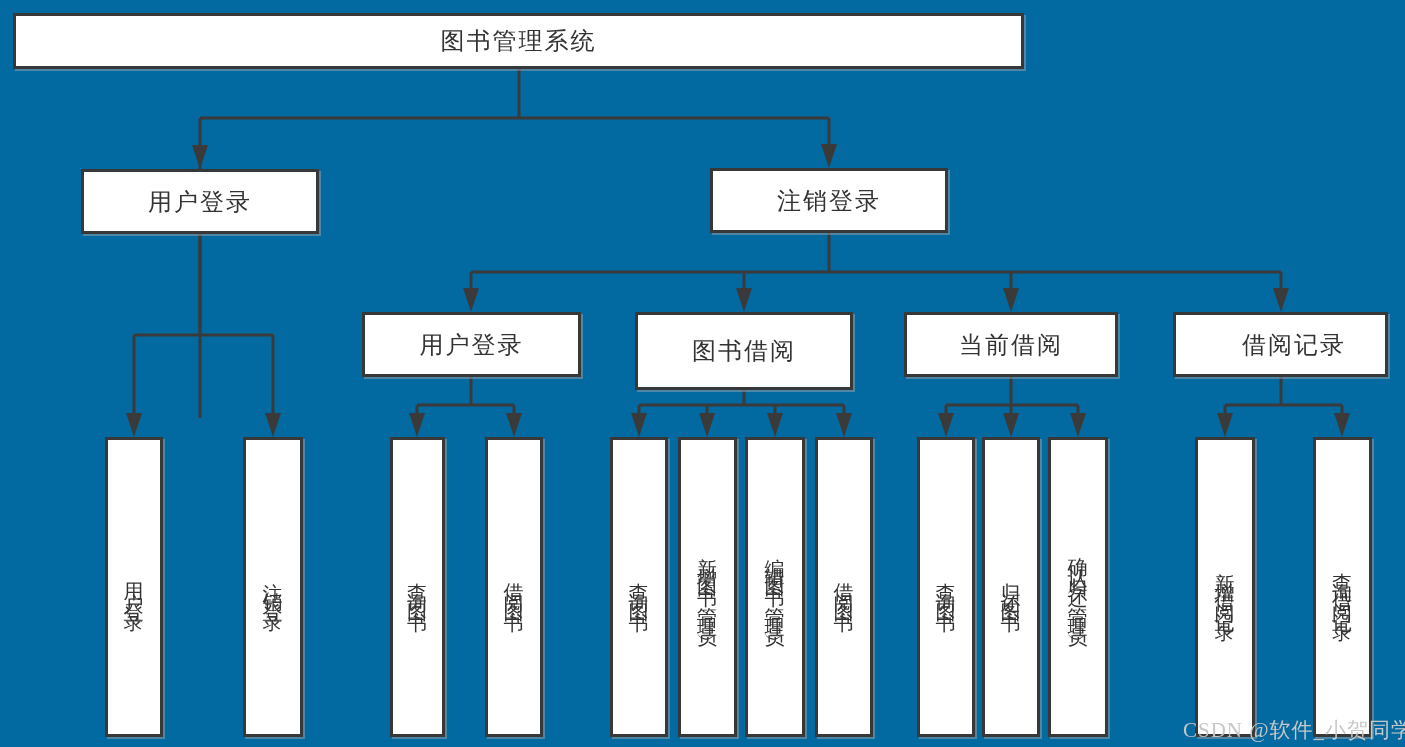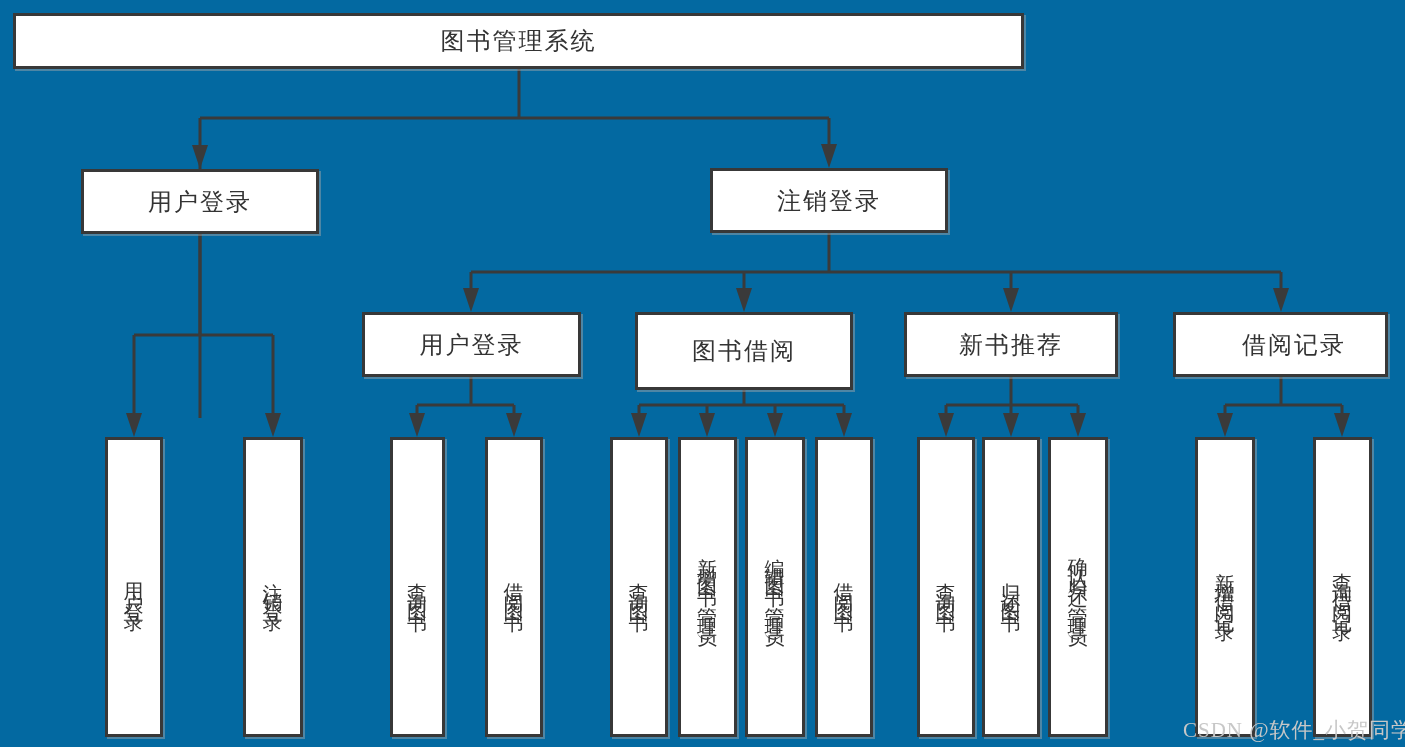--- a/index.html
+++ b/index.html
@@ -110,21 +110,21 @@
     </g>
   </svg>
 
   <div class="node hbox" style="left:13px; top:13px; width:1011px; height:56px;">图书管理系统</div>
 
   <div class="node hbox" style="left:81px; top:169px; width:238px; height:65px;">用户登录</div>
   <div class="node hbox" style="left:710px; top:168px; width:238px; height:65px;">注销登录</div>
 
   <div class="node hbox" style="left:362px; top:312px; width:219px; height:65px;">用户登录</div>
   <div class="node hbox" style="left:635px; top:312px; width:218px; height:78px;">图书借阅</div>
-  <div class="node hbox" style="left:904px; top:312px; width:214px; height:65px;">新书推荐</div>
+  <div class="node hbox" style="left:904px; top:312px; width:214px; height:65px;">当前借阅</div>
   <div class="node hbox" style="left:1173px; top:312px; width:215px; height:65px;padding-left:27px;">借阅记录</div>
 
   <div class="node vbox" style="left:105px; width:58px;">用户登录</div>
   <div class="node vbox" style="left:243px; width:60px;">注销登录</div>
 
   <div class="node vbox" style="left:390px; width:55px;">查询图书</div>
   <div class="node vbox" style="left:485px; width:58px;">借阅图书</div>
 
   <div class="node vbox" style="left:610px; width:58px;">查询图书</div>
   <div class="node vbox" style="left:678px; width:59px;">新增图书（管理员）</div>

